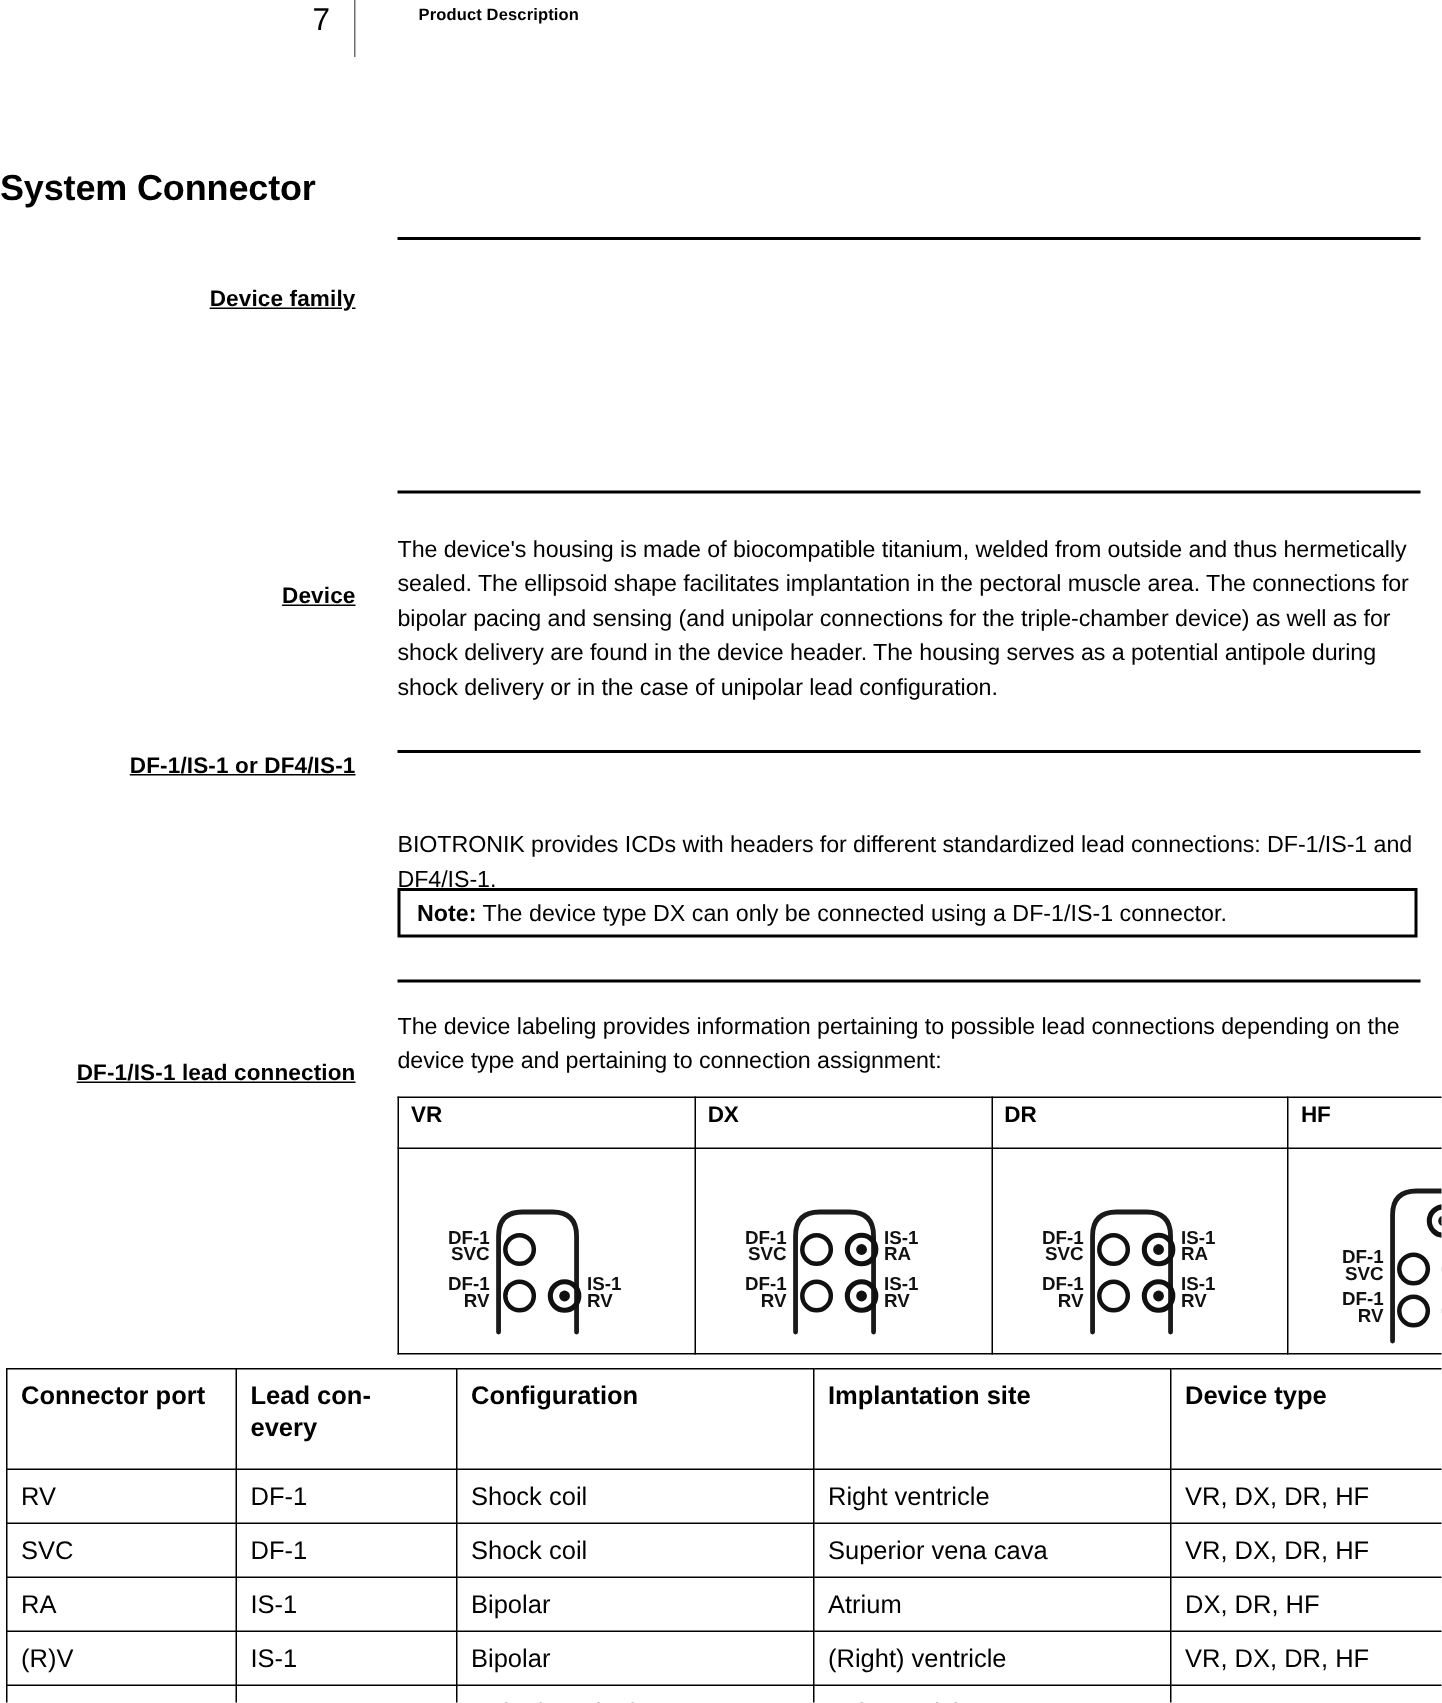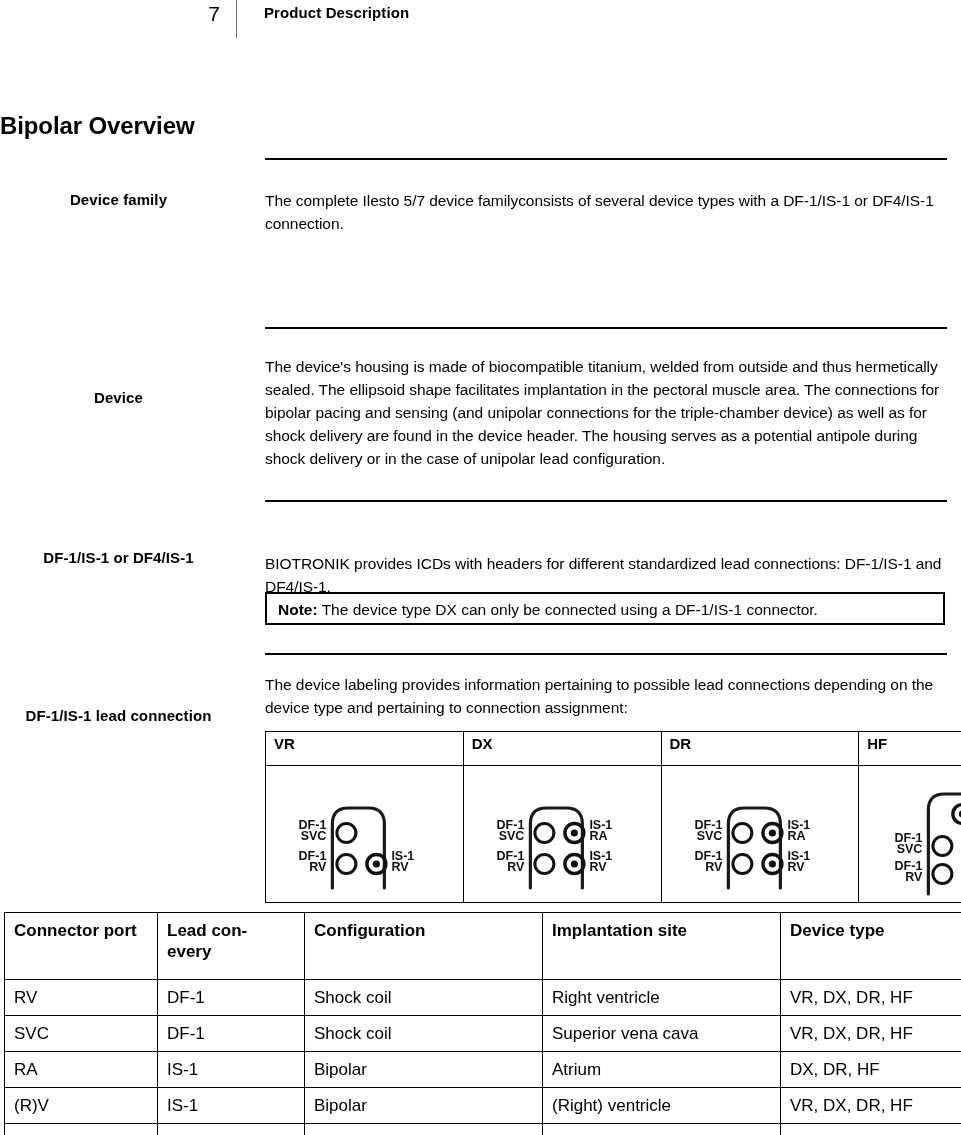--- a/index.html
+++ b/index.html
@@ -37,23 +37,23 @@
   .header-rule {
     position: absolute;
     left: 236px;
     top: 0px;
     width: 1px;
     height: 38px;
     background: #6e6e6e;
   }
   .header-title {
     position: absolute;
-    left: 264px;
+    left: 279px;
     top: 4px;
-    font-size: 15px;
+    font-size: 11px;
     font-weight: bold;
     letter-spacing: 0.1px;
   }
 
   
   .system-overview-title {
     position: absolute;
     left: 0px;
     top: 112px;
     font-size: 24px;
@@ -67,25 +67,26 @@
     left: 265px;
     width: 682px;
     height: 2px;
     background: #000000;
   }
 
   .side-label {
     position: absolute;
     left: 0px;
     width: 237px;
-    text-align: center;
+    text-align: right;
     font-size: 15px;
     font-weight: bold;
     line-height: 20px;
     letter-spacing: 0.1px;
+    text-decoration: underline;
   }
 
   .body-block {
     position: absolute;
     left: 265px;
     width: 684px;
     font-size: 15.5px;
     line-height: 23px;
     letter-spacing: -0.05px;
   }
@@ -183,38 +184,37 @@
 </style>
 </head>
 <body>
 
 <div class="page-header">
   <div class="page-number">7</div>
   <div class="header-rule"></div>
   <div class="header-title">Product Description</div>
 </div>
 
-<div class="system-overview-title">Bipolar Overview</div>
+<div class="system-overview-title">System Connector</div>
 
 <div class="rule" style="top:158px;"></div>
 <div class="rule" style="top:327px;"></div>
 <div class="rule" style="top:500px;"></div>
 <div class="rule" style="top:653px;"></div>
 
 <div class="side-label" style="top:190px;">Device family</div>
 <div class="body-block" style="top:189px;">
-  <p>The complete Ilesto 5/7 device familyconsists of several device types with a DF-1/IS-1 or DF4/IS-1 connection.</p>
 </div>
 
 <div class="side-label" style="top:356px;margin-top:32px;">Device</div>
 <div class="body-block" style="top:355px;">
   <p>The device's housing is made of biocompatible titanium, welded from outside and thus hermetically sealed. The ellipsoid shape facilitates implantation in the pectoral muscle area. The connections for bipolar pacing and sensing (and unipolar connections for the triple-chamber device) as well as for shock delivery are found in the device header. The housing serves as a potential antipole during shock delivery or in the case of unipolar lead configuration.</p>
 </div>
 
-<div class="side-label" style="top:548px;">DF-1/IS-1 or DF4/IS-1</div>
+<div class="side-label" style="top:501px;">DF-1/IS-1 or DF4/IS-1</div>
 <div class="body-block" style="top:552px;">
   <p>BIOTRONIK provides ICDs with headers for different standardized lead connections: DF-1/IS-1 and DF4/IS-1.</p>
 </div>
 
 <div class="note-box">
   <div class="note-inner"><span class="note-label">Note:</span><span> The device type DX can only be connected using a DF-1/IS-1 connector.</span></div>
 </div>
 
 <div class="side-label" style="top:674px;margin-top:32px;">DF-1/IS-1 lead connection</div>
 <div class="body-block" style="top:673px;">

